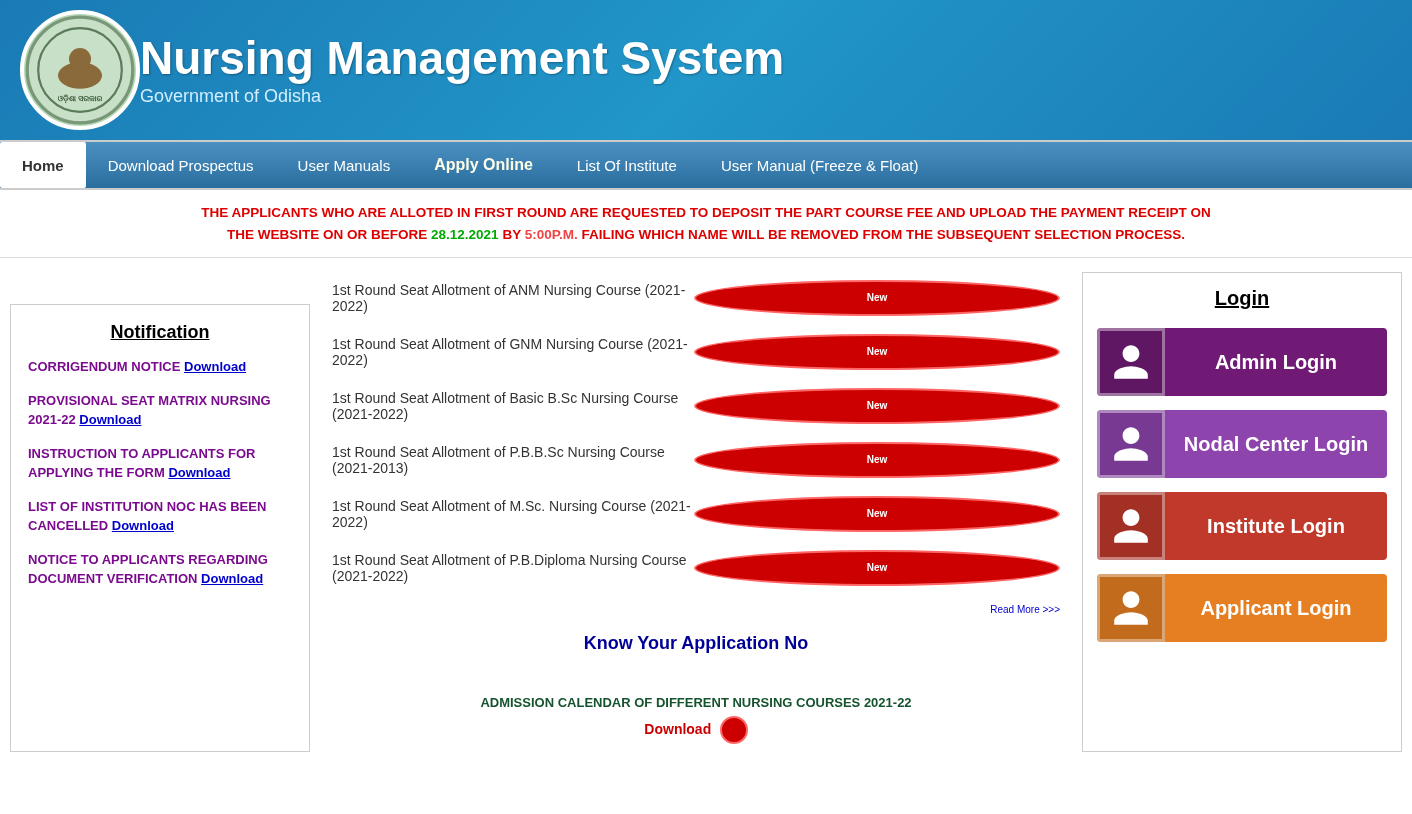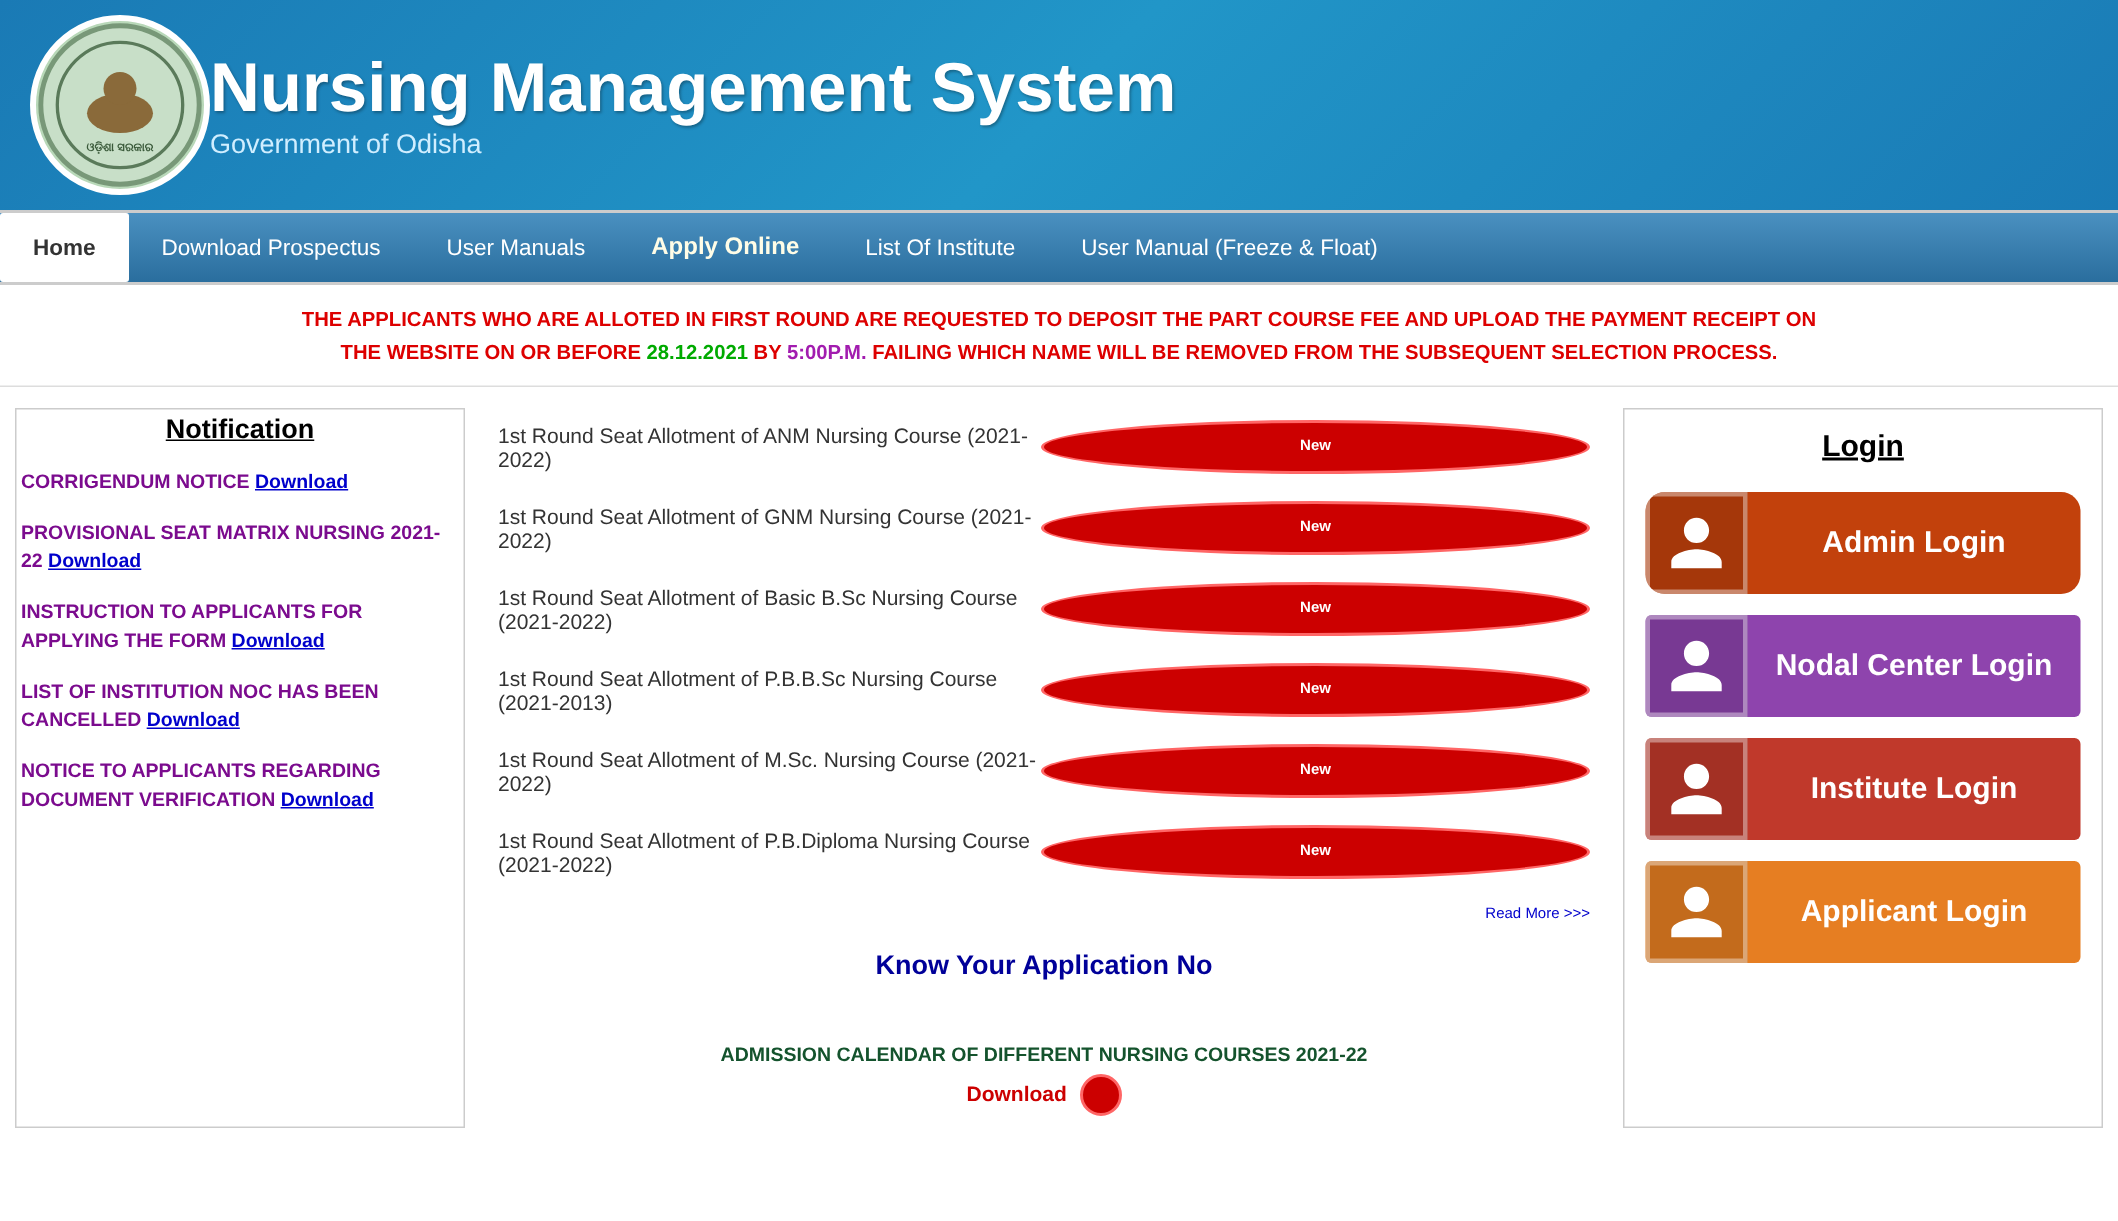--- a/index.html
+++ b/index.html
@@ -83,22 +83,23 @@
       padding: 14px 10px;
       gap: 12px;
       background: #fff;
     }
 
     
     .notification-panel {
       width: 300px;
       flex-shrink: 0;
       border: 1px solid #ccc;
-      padding: 3px;
-      background: #fff;
+      padding: 17px;
+      background: #fff;
+      margin-top: 32px;
     }
     .notification-panel h2 {
       text-align: center;
       font-size: 18px;
       font-weight: bold;
       text-decoration: underline;
       color: #000;
       margin-bottom: 14px;
     }
     .notif-item {
@@ -212,21 +213,21 @@
     }
     .login-btn .icon-box svg { width: 42px; height: 42px; fill: #fff; }
     .login-btn .btn-label {
       flex: 1;
       text-align: center;
       color: #fff;
       font-size: 20px;
       font-weight: bold;
       padding: 0 10px;
     }
-    .btn-admin { background: #c2410c; border-radius: 13px; }
+    .btn-admin { background: #701a75; }
     .btn-admin .icon-box { background: rgba(0,0,0,0.15); }
     .btn-nodal { background: #8e44ad; }
     .btn-nodal .icon-box { background: rgba(0,0,0,0.15); }
     .btn-institute { background: #c0392b; }
     .btn-institute .icon-box { background: rgba(0,0,0,0.15); }
     .btn-applicant { background: #e67e22; }
     .btn-applicant .icon-box { background: rgba(0,0,0,0.15); }
 
     
     .logo-circle {
@@ -265,21 +266,21 @@
   <a class="nav-item active">Home</a>
   <a class="nav-item">Download Prospectus</a>
   <a class="nav-item">User Manuals</a>
   <a class="nav-item highlight">Apply Online</a>
   <a class="nav-item">List Of Institute</a>
   <a class="nav-item">User Manual (Freeze &amp; Float)</a>
 </nav>
 
 <div class="announcement">
   <span>THE APPLICANTS WHO ARE ALLOTED IN FIRST ROUND ARE REQUESTED TO DEPOSIT THE PART COURSE FEE AND UPLOAD THE PAYMENT RECEIPT ON</span><br>
-  <span>THE WEBSITE ON OR BEFORE </span><span style="color:#0a0">28.12.2021</span><span> BY </span><span style="color:#a21caf">5:00P.M.</span><span> FAILING WHICH NAME WILL BE REMOVED FROM THE SUBSEQUENT SELECTION PROCESS.</span>
+  <span>THE WEBSITE ON OR BEFORE </span><span style="color:#0a0">28.12.2021</span><span> BY </span><span style="color:#ef4444">5:00P.M.</span><span> FAILING WHICH NAME WILL BE REMOVED FROM THE SUBSEQUENT SELECTION PROCESS.</span>
 </div>
 
 <div class="main-content">
 
   <div class="notification-panel">
     <h2>Notification</h2>
     <div class="notif-item">
       <span>CORRIGENDUM NOTICE </span><span class="download-link">Download</span>
     </div>
     <div class="notif-item">

